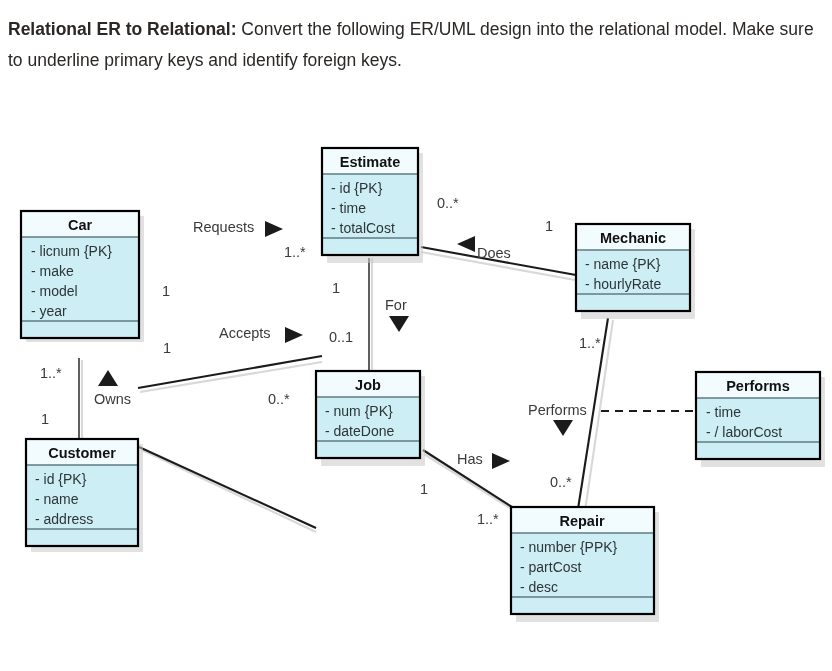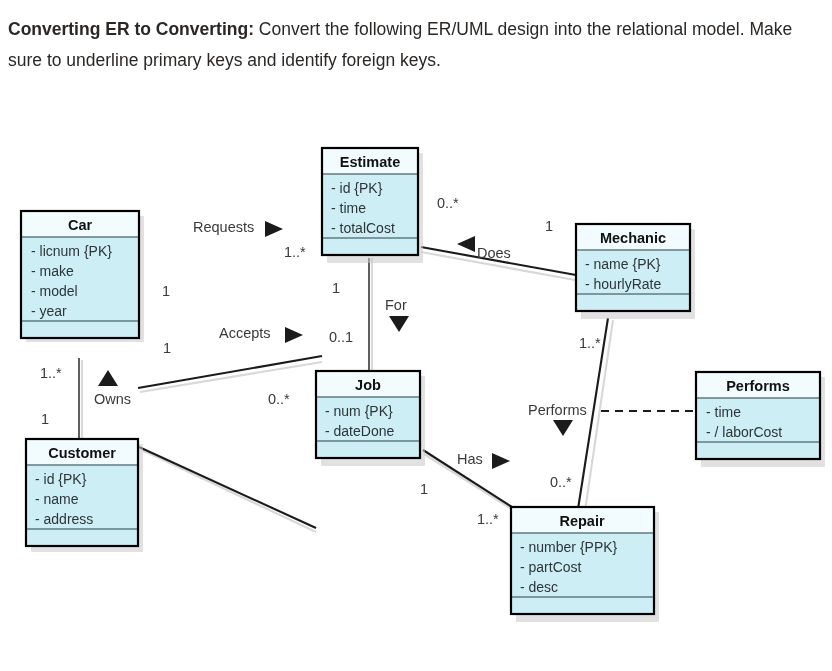--- a/index.html
+++ b/index.html
@@ -103,21 +103,21 @@
     fill: #3a3a3a;
   }
   .marker {
     fill: #1b1b1b;
   }
 </style>
 </head>
 <body>
 
 <div id="prompt">
-  <span class="lead">Converting ER to Converting:</span><span> Convert the following ER/UML design into the relational model. Make sure to underline primary keys and identify foreign keys.</span>
+  <span class="lead">Relational ER to Relational:</span><span> Convert the following ER/UML design into the relational model. Make sure to underline primary keys and identify foreign keys.</span>
 </div>
 
 <div id="diagram-wrap">
 <svg id="uml" width="832" height="541" viewBox="0 0 832 541" xmlns="http://www.w3.org/2000/svg">
 
   <g>
     <path class="assoc-ghost" d="M140,262 L322,232"></path>
     <path class="assoc-line" d="M138,258 L322,226"></path>
     <text class="role-txt" x="193" y="102">Requests</text>
     <path class="marker" d="M265,91 L283,99 L265,107 Z"></path>

